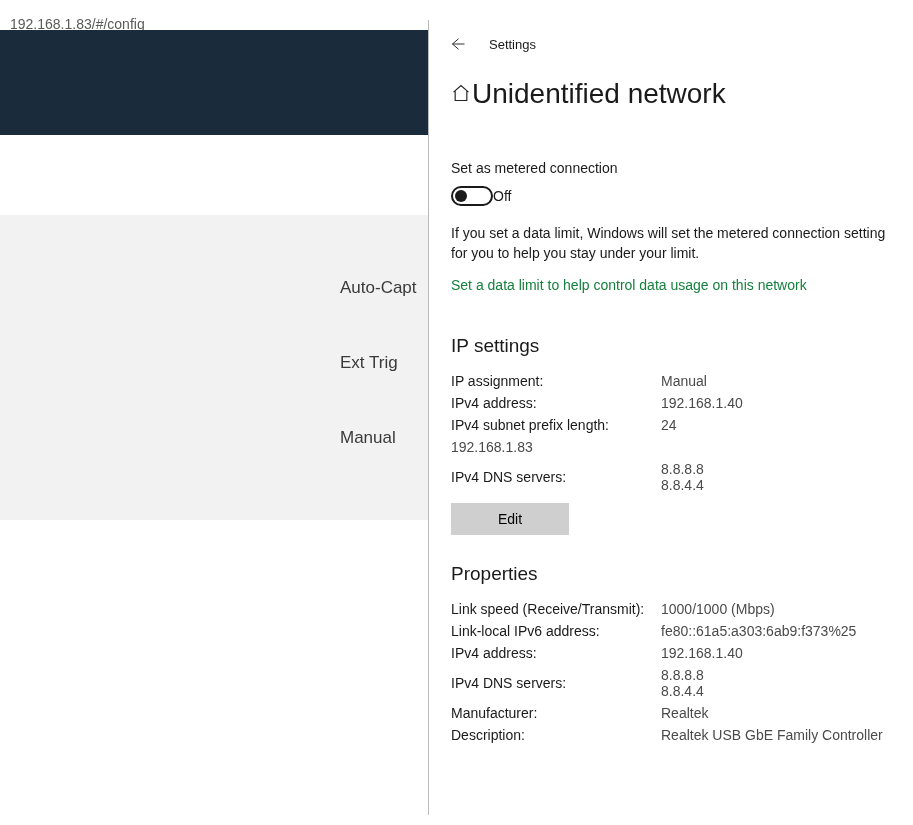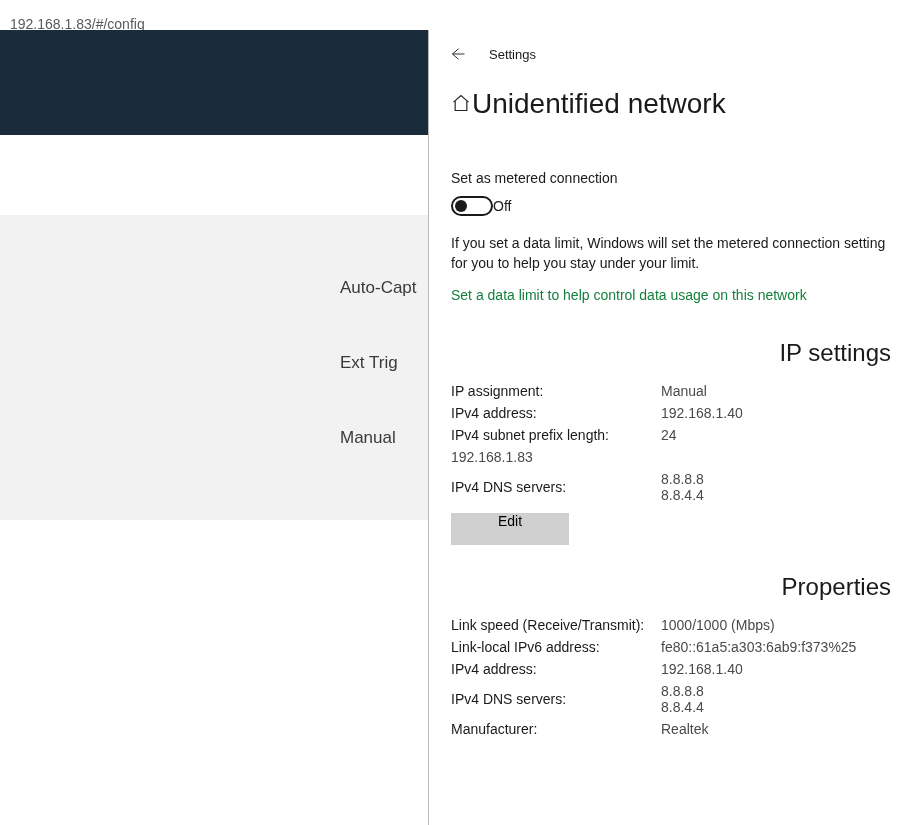--- a/index.html
+++ b/index.html
@@ -52,21 +52,21 @@
       height: 75px;
       display: flex;
       align-items: center;
       padding-left: 340px;
       color: #3a3a3a;
       font-size: 17px;
       font-weight: 300;
     }
     .settings-panel {
       position: absolute;
-      top: 30px;
+      top: 20px;
       left: 428px;
       width: 485px;
       height: 795px;
       background: #ffffff;
       border-left: 1px solid #bbb;
       overflow: hidden;
     }
     .sp-topbar {
       height: 48px;
       display: flex;
@@ -122,44 +122,44 @@
       margin-bottom: 14px;
     }
     .sp-link {
       color: #15803d;
       font-size: 14px;
       cursor: pointer;
       display: inline-block;
       margin-bottom: 26px;
     }
     .sp-h2 {
-      font-size: 24px;
+      font-size: 19px;
       font-weight: 400;
-      margin-top: 10px;
+      margin-top: 16px;
       margin-bottom: 16px;
-      text-align: right;
     }
     .kv-row {
       display: flex;
       margin-bottom: 6px;
       font-size: 14px;
     }
     .kv-row.multi { align-items: center; }
     .kv-label { width: 210px; flex-shrink: 0; }
     .kv-val { color: #4a4a4a; white-space: pre-line; }
     .sp-edit-btn {
       margin-top: 10px;
       margin-bottom: 28px;
       width: 118px;
       height: 32px;
       background: #cfcfcf;
       border: none;
       font-size: 14px;
       cursor: pointer;
       display: flex;
+      align-items: center;
       justify-content: center;
     }
     .home-large svg { width: 44px; height: 44px; fill: #ffffff; stroke: #ffffff; stroke-width: 0; }
   </style>
 </head>
 <body>
 
 <div class="address-bar">
   <span>192.168.1.83/#/config</span>
 </div>
@@ -257,14 +257,18 @@
     </div>
     <div class="kv-row multi">
       <span class="kv-label">IPv4 DNS servers:</span>
       <span class="kv-val">8.8.8.8
 8.8.4.4</span>
     </div>
     <div class="kv-row">
       <span class="kv-label">Manufacturer:</span>
       <span class="kv-val">Realtek</span>
     </div>
+    <div class="kv-row">
+      <span class="kv-label">Description:</span>
+      <span class="kv-val">Realtek USB GbE Family Controller</span>
+    </div>
   </div>
 </div>
 
 </body></html>

